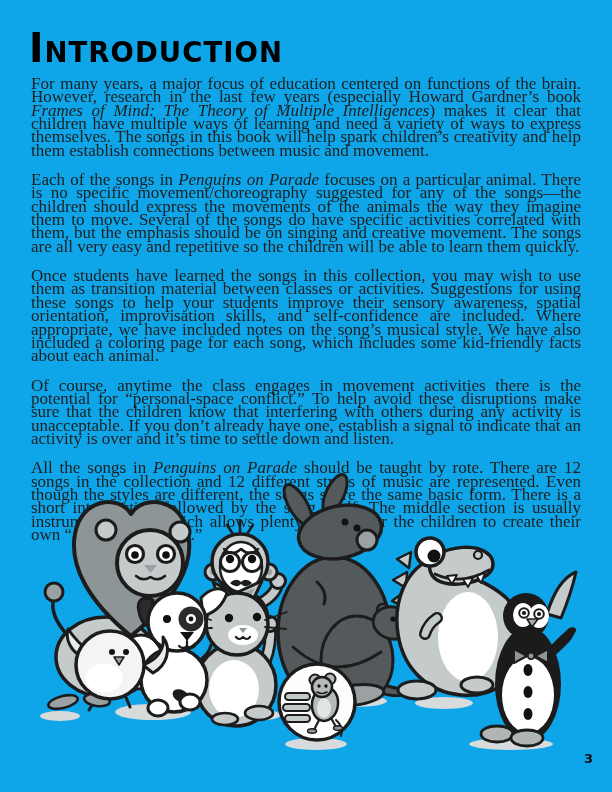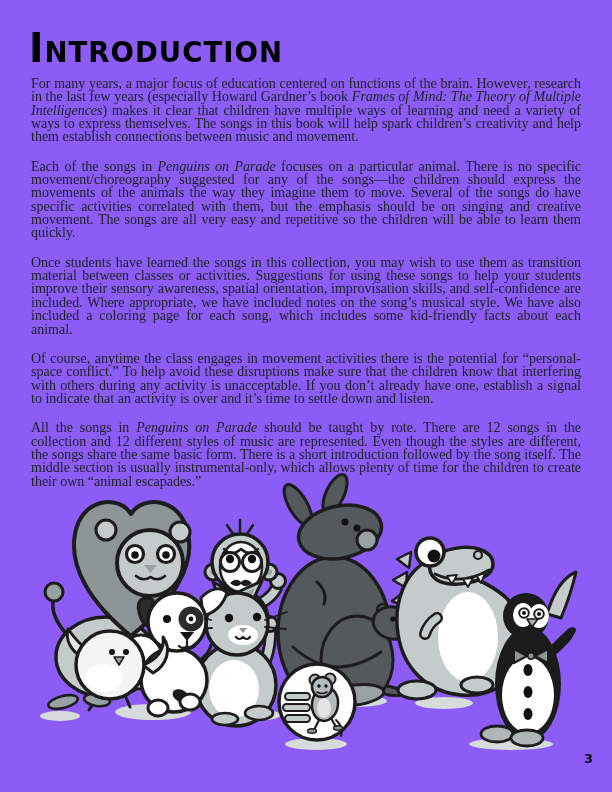--- a/index.html
+++ b/index.html
@@ -1,30 +1,30 @@
 <!DOCTYPE html>
 <html lang="en"><head>
 <meta charset="utf-8">
 <style>
   html,body{margin:0;padding:0;}
   body{
     width:612px;height:792px;position:relative;background:#ffffff;overflow:hidden;
     font-family:"Liberation Serif", serif;
   }
-  .page{position:absolute;inset:0;background:#8b5cf6;}
+  .page{position:absolute;inset:0;background:#0ea5e9;}
   .title{
     position:absolute;left:29px;top:24px;margin:0;
     font-family:"DejaVu Sans", sans-serif;font-weight:bold;color:#000;
     font-size:27px;letter-spacing:1px;text-transform:uppercase;
     transform:scale(1.02,1.08);transform-origin:left top;
   }
   .title::first-letter{font-size:38px;}
   .content{
     position:absolute;left:31px;top:77px;width:550px;
-    font-size:14px;line-height:13.35px;text-align:justify;color:#1f1f1f;
+    font-size:17px;line-height:13.35px;text-align:justify;color:#1f1f1f;
   }
   .content p{margin:0 0 16px 0;}
   .content i{font-style:italic;}
   .illustration{position:absolute;left:31px;top:452px;width:550px;height:325px;}
   .illustration svg{display:block;width:100%;height:100%;}
   .page-number{
     position:absolute;right:19px;top:751px;
     font-family:"DejaVu Sans", sans-serif;font-weight:bold;font-size:13px;color:#111;
   }
 </style>

